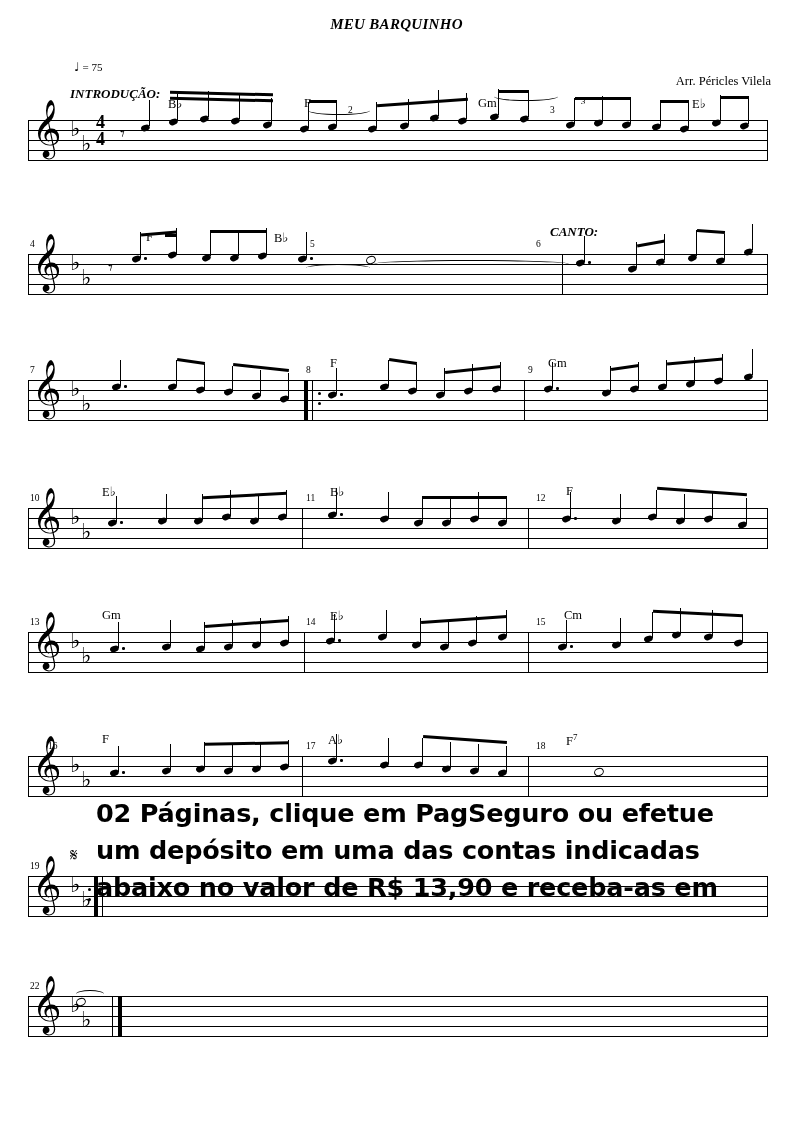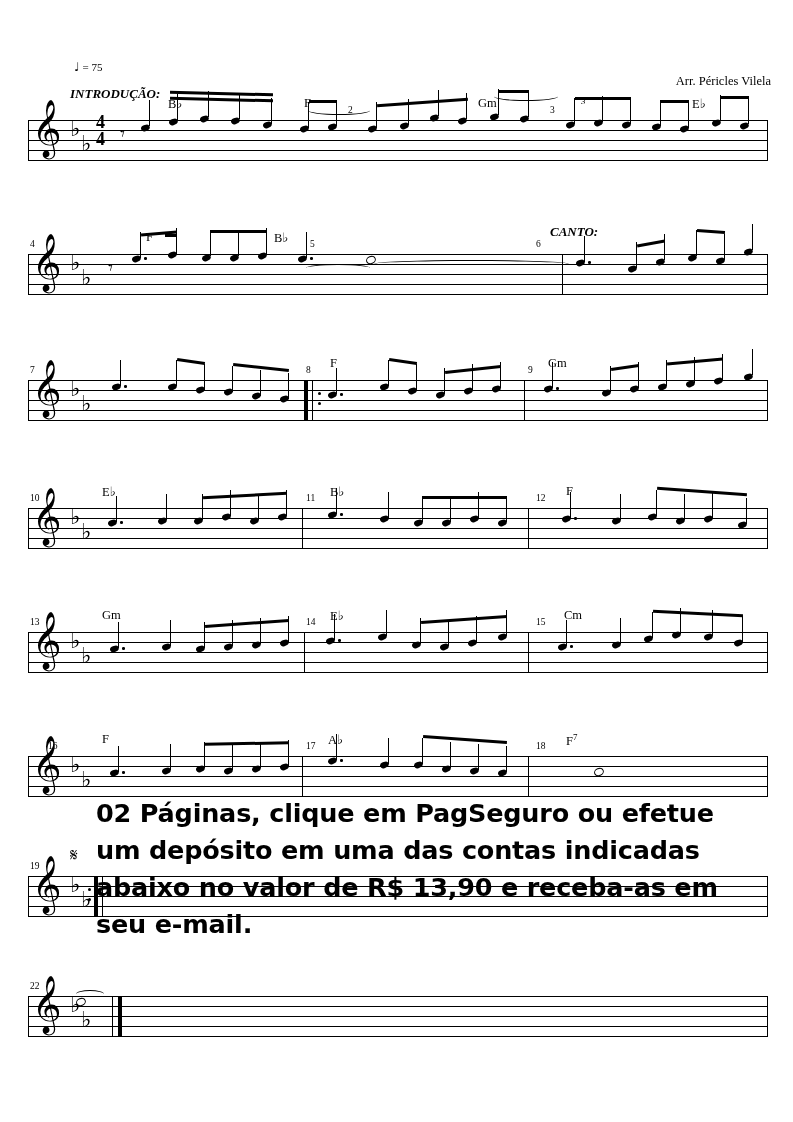--- a/index.html
+++ b/index.html
@@ -236,20 +236,21 @@
     top: 1073px;
     font-size: 10.5px;
     font-family: "Liberation Serif", serif;
   }
 </style>
 </head>
 <body>
 
 <div class="sheet">
 
+  <div class="title">MEU BARQUINHO</div>
   <div class="arranger">Arr. Péricles Vilela</div>
 
   <div class="tempo">
     <span class="notegl">♩</span>
     <span>= 75</span>
   </div>
 
   <div class="section-label" style="left:70px; top:86px;">INTRODUÇÃO:</div>
   <div class="section-label" style="left:550px; top:224px;">CANTO:</div>
 
@@ -741,17 +742,16 @@
     <div class="barline" style="left:84px;"></div>
     <div class="barline thick" style="left:90px;"></div>
 
     <div class="barline" style="left:739px;"></div>
   </div>
 
   <div class="notice">
     <div>02 Páginas, clique em PagSeguro ou efetue</div>
     <div>um depósito em uma das contas indicadas</div>
     <div>abaixo no valor de R$ 13,90 e receba-as em</div>
-    <div>seu e-mail.</div>
   </div>
 
 
 </div>
 
 </body></html>

